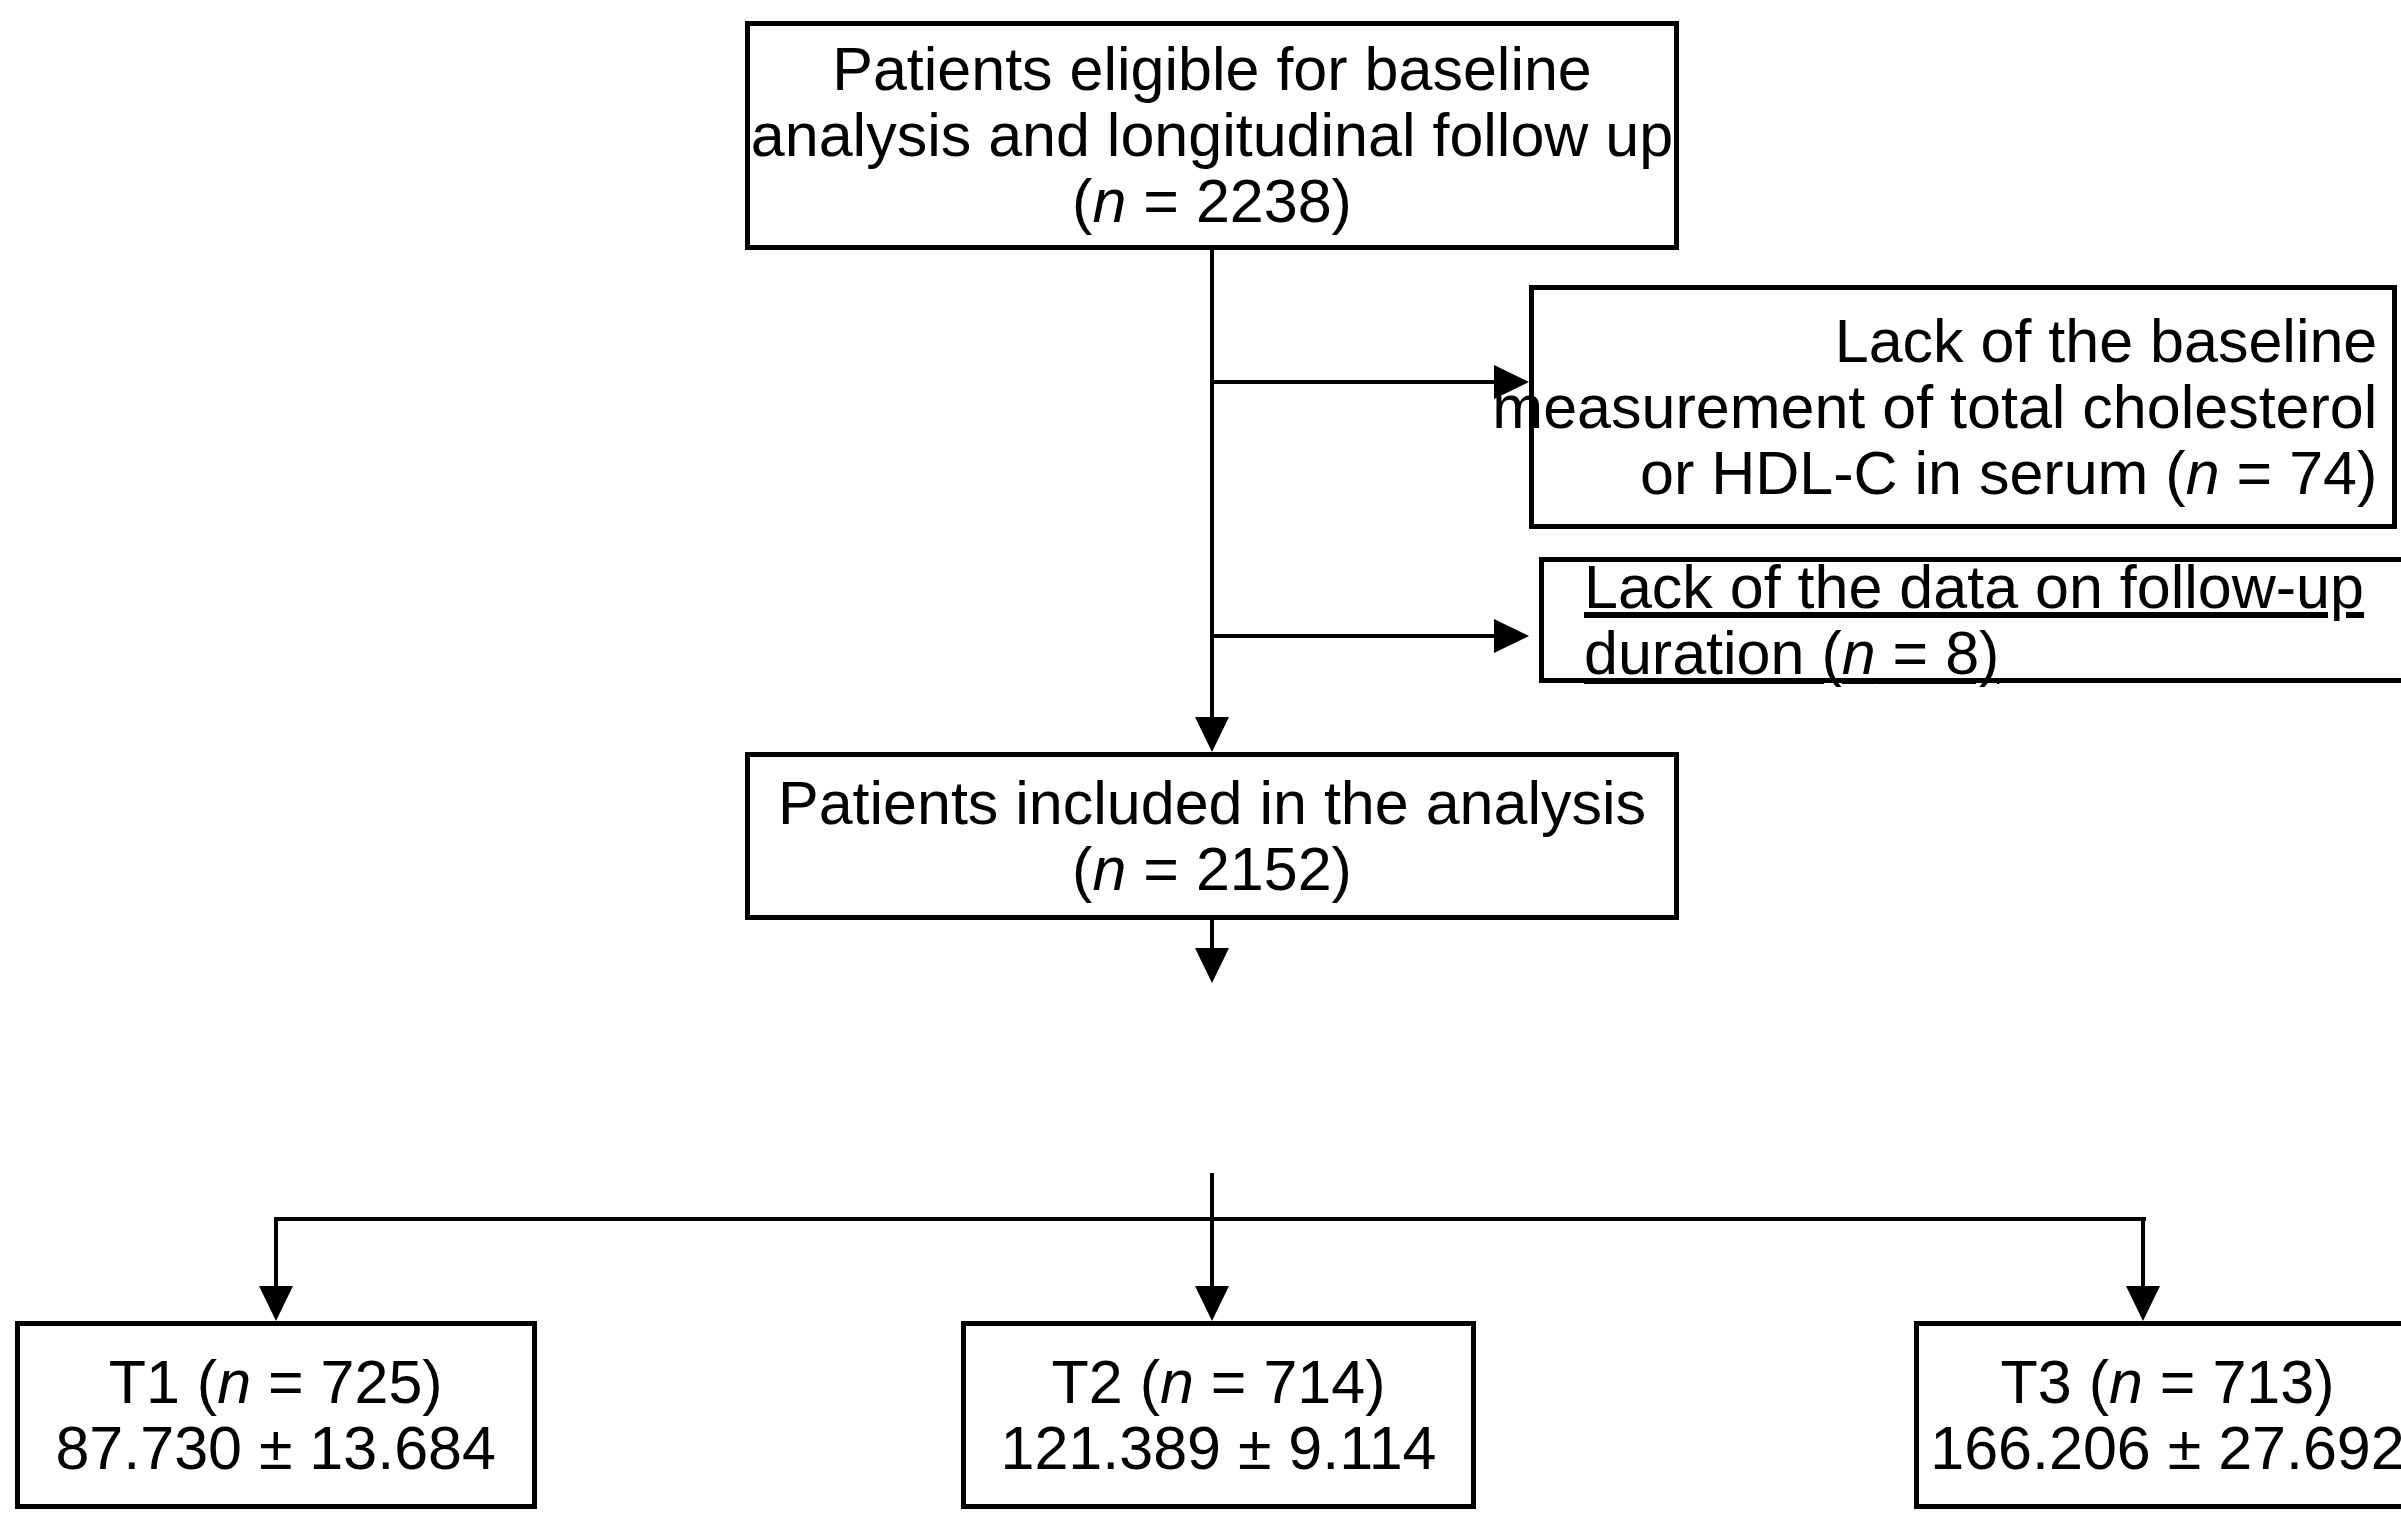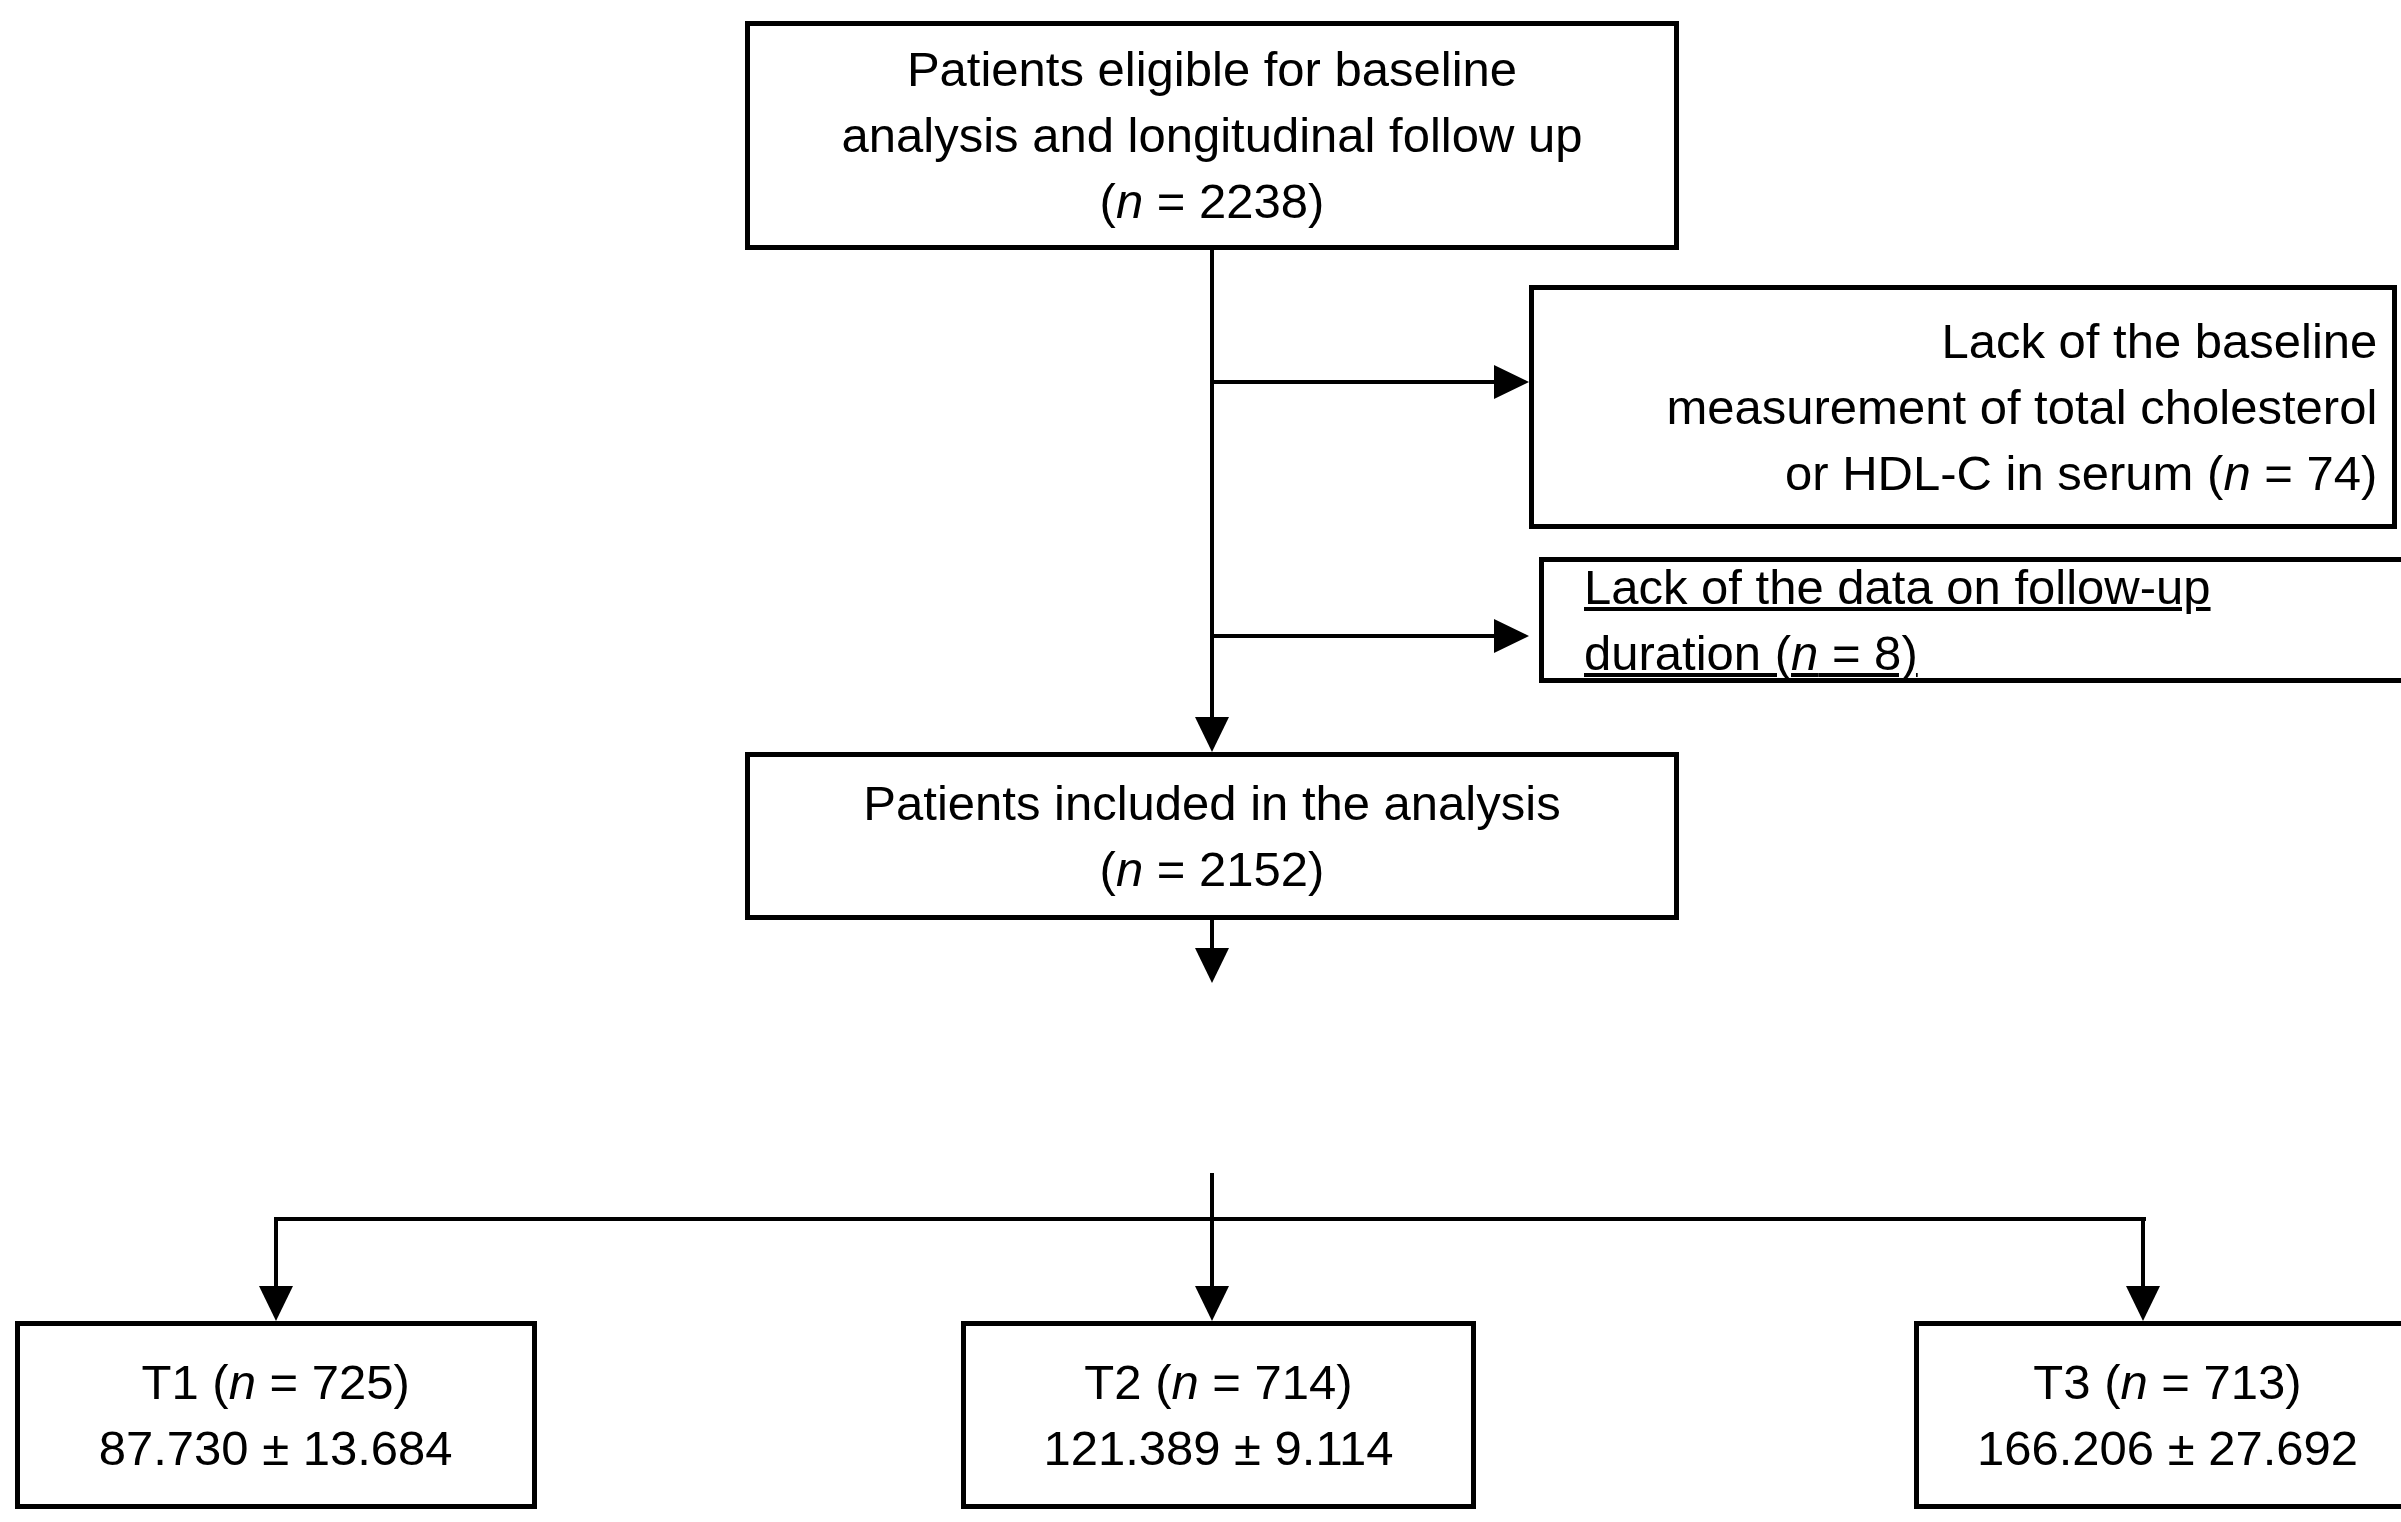--- a/index.html
+++ b/index.html
@@ -16,21 +16,21 @@
     color: #000000;
   }
   .box {
     position: absolute;
     box-sizing: border-box;
     border: 5.9px solid #000000;
     background: #ffffff;
     display: flex;
     flex-direction: column;
     justify-content: center;
-    font-size: 49px;
+    font-size: 61px;
     line-height: 66px;
     text-align: center;
     white-space: nowrap;
   }
   .box.left-align {
     text-align: left;
     padding-left: 40px;
     padding-right: 14.7px;
   }
   .it { font-style: italic; }

